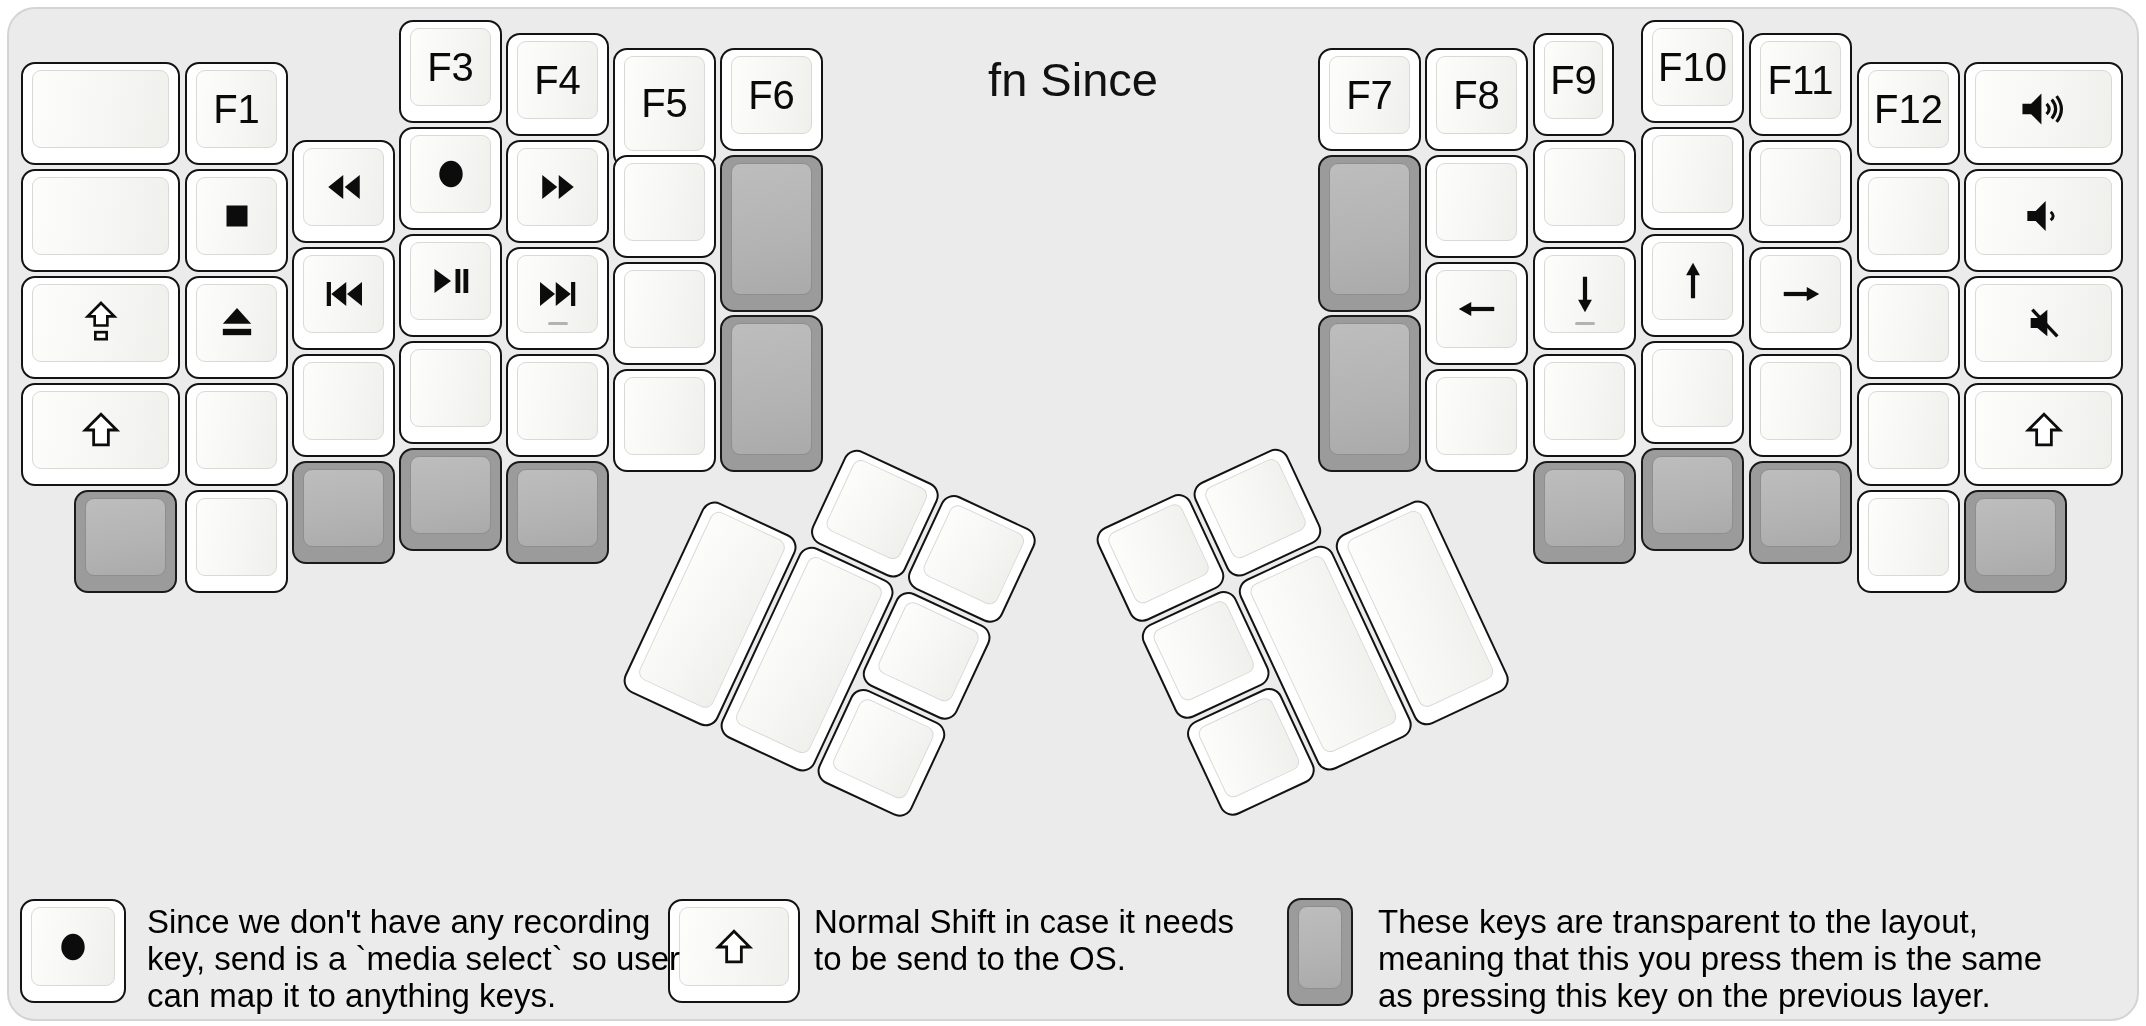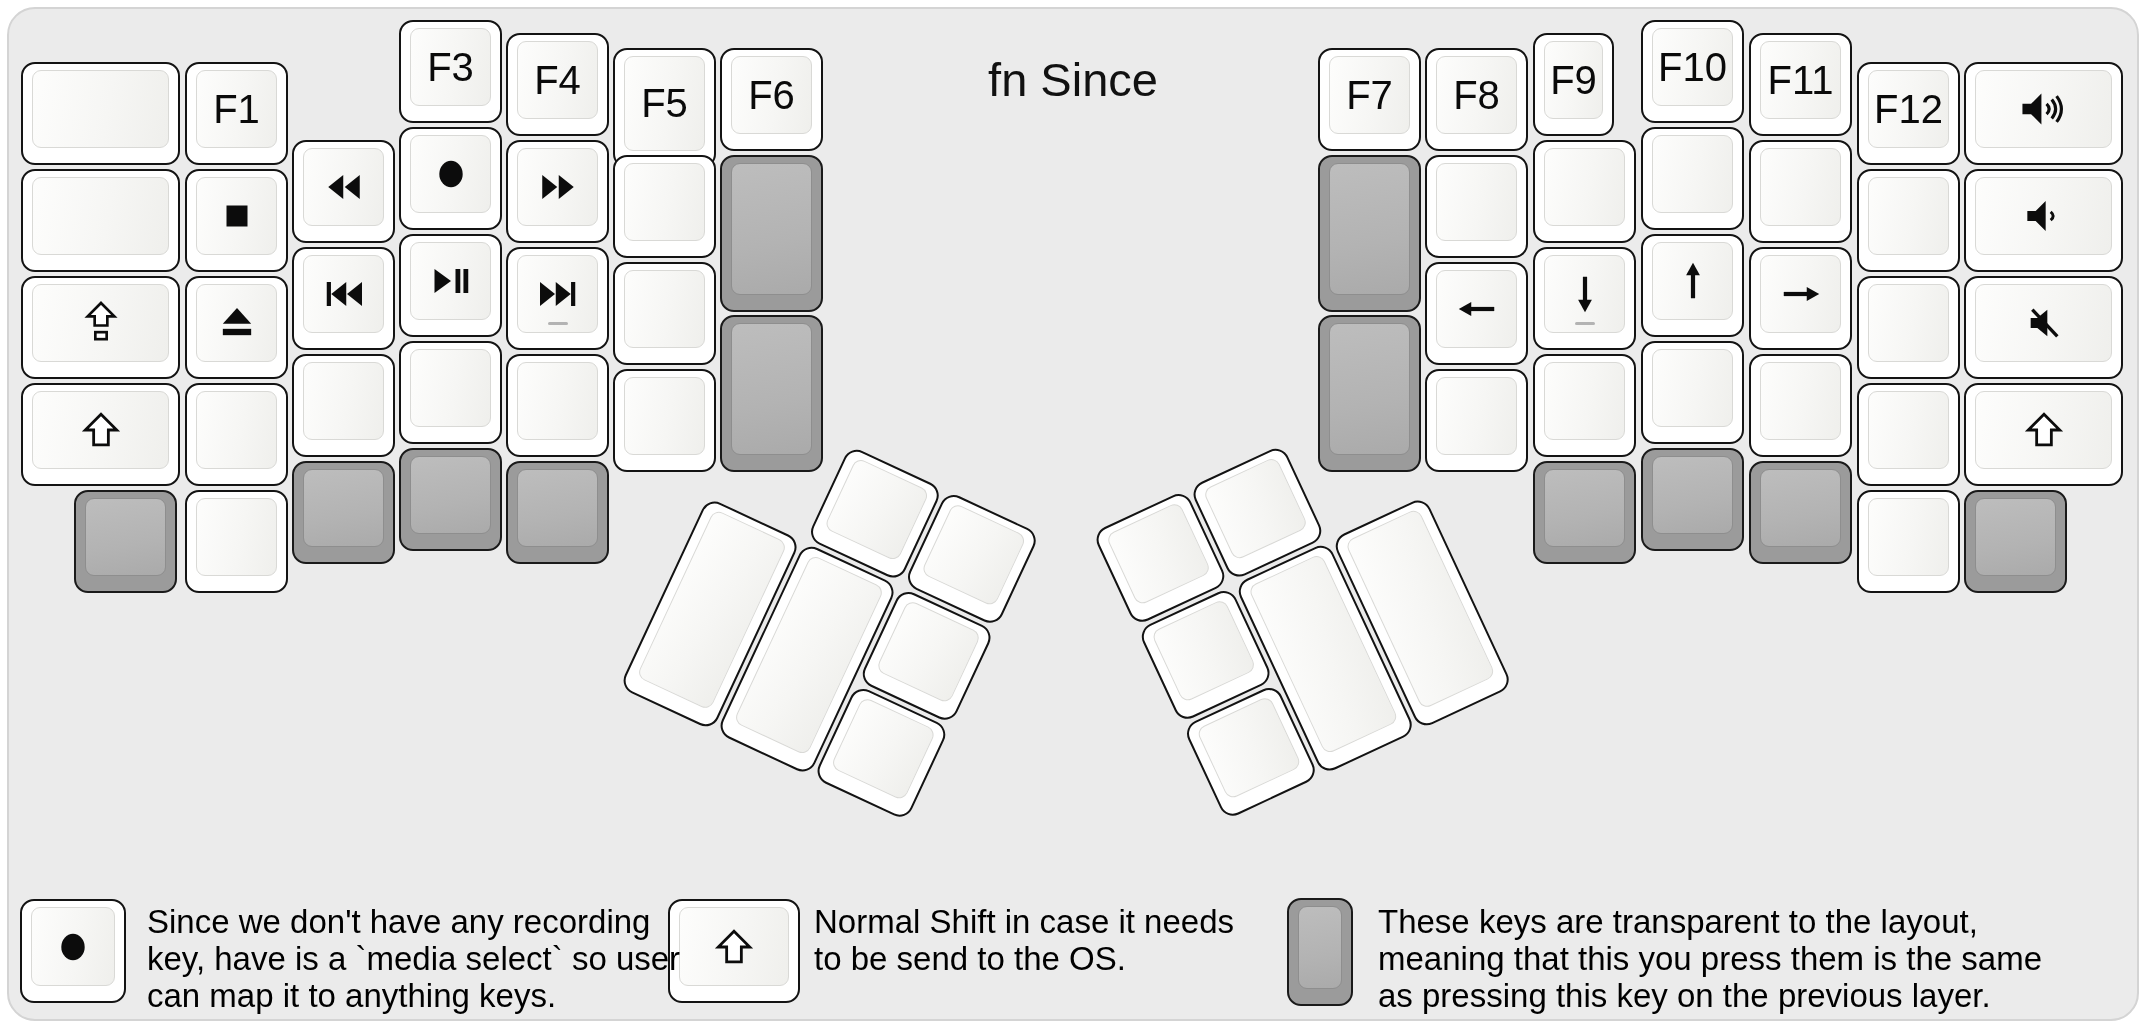--- a/index.html
+++ b/index.html
@@ -454,21 +454,21 @@
     </div>
     <div class="key gray" style="left: 1287px; top: 898px; width: 66px; height: 108px;">
       <div class="top"></div>
     </div>
   </div>
 
 <div class="title">fn Since</div>
 
 <div class="legend-text" id="legend-text-0">
   <div>Since we don't have any recording</div>
-  <div>key, have is a `media select` so user</div>
+  <div>key, send is a `media select` so user</div>
   <div>can map it to anything keys.</div>
 </div>
 <div class="legend-text" id="legend-text-1">
   <div>Normal Shift in case it needs</div>
   <div>to be send to the OS.</div>
 </div>
 <div class="legend-text" id="legend-text-2">
   <div>These keys are transparent to the layout,</div>
   <div>meaning that this you press them is the same</div>
   <div>as pressing this key on the previous layer.</div>

